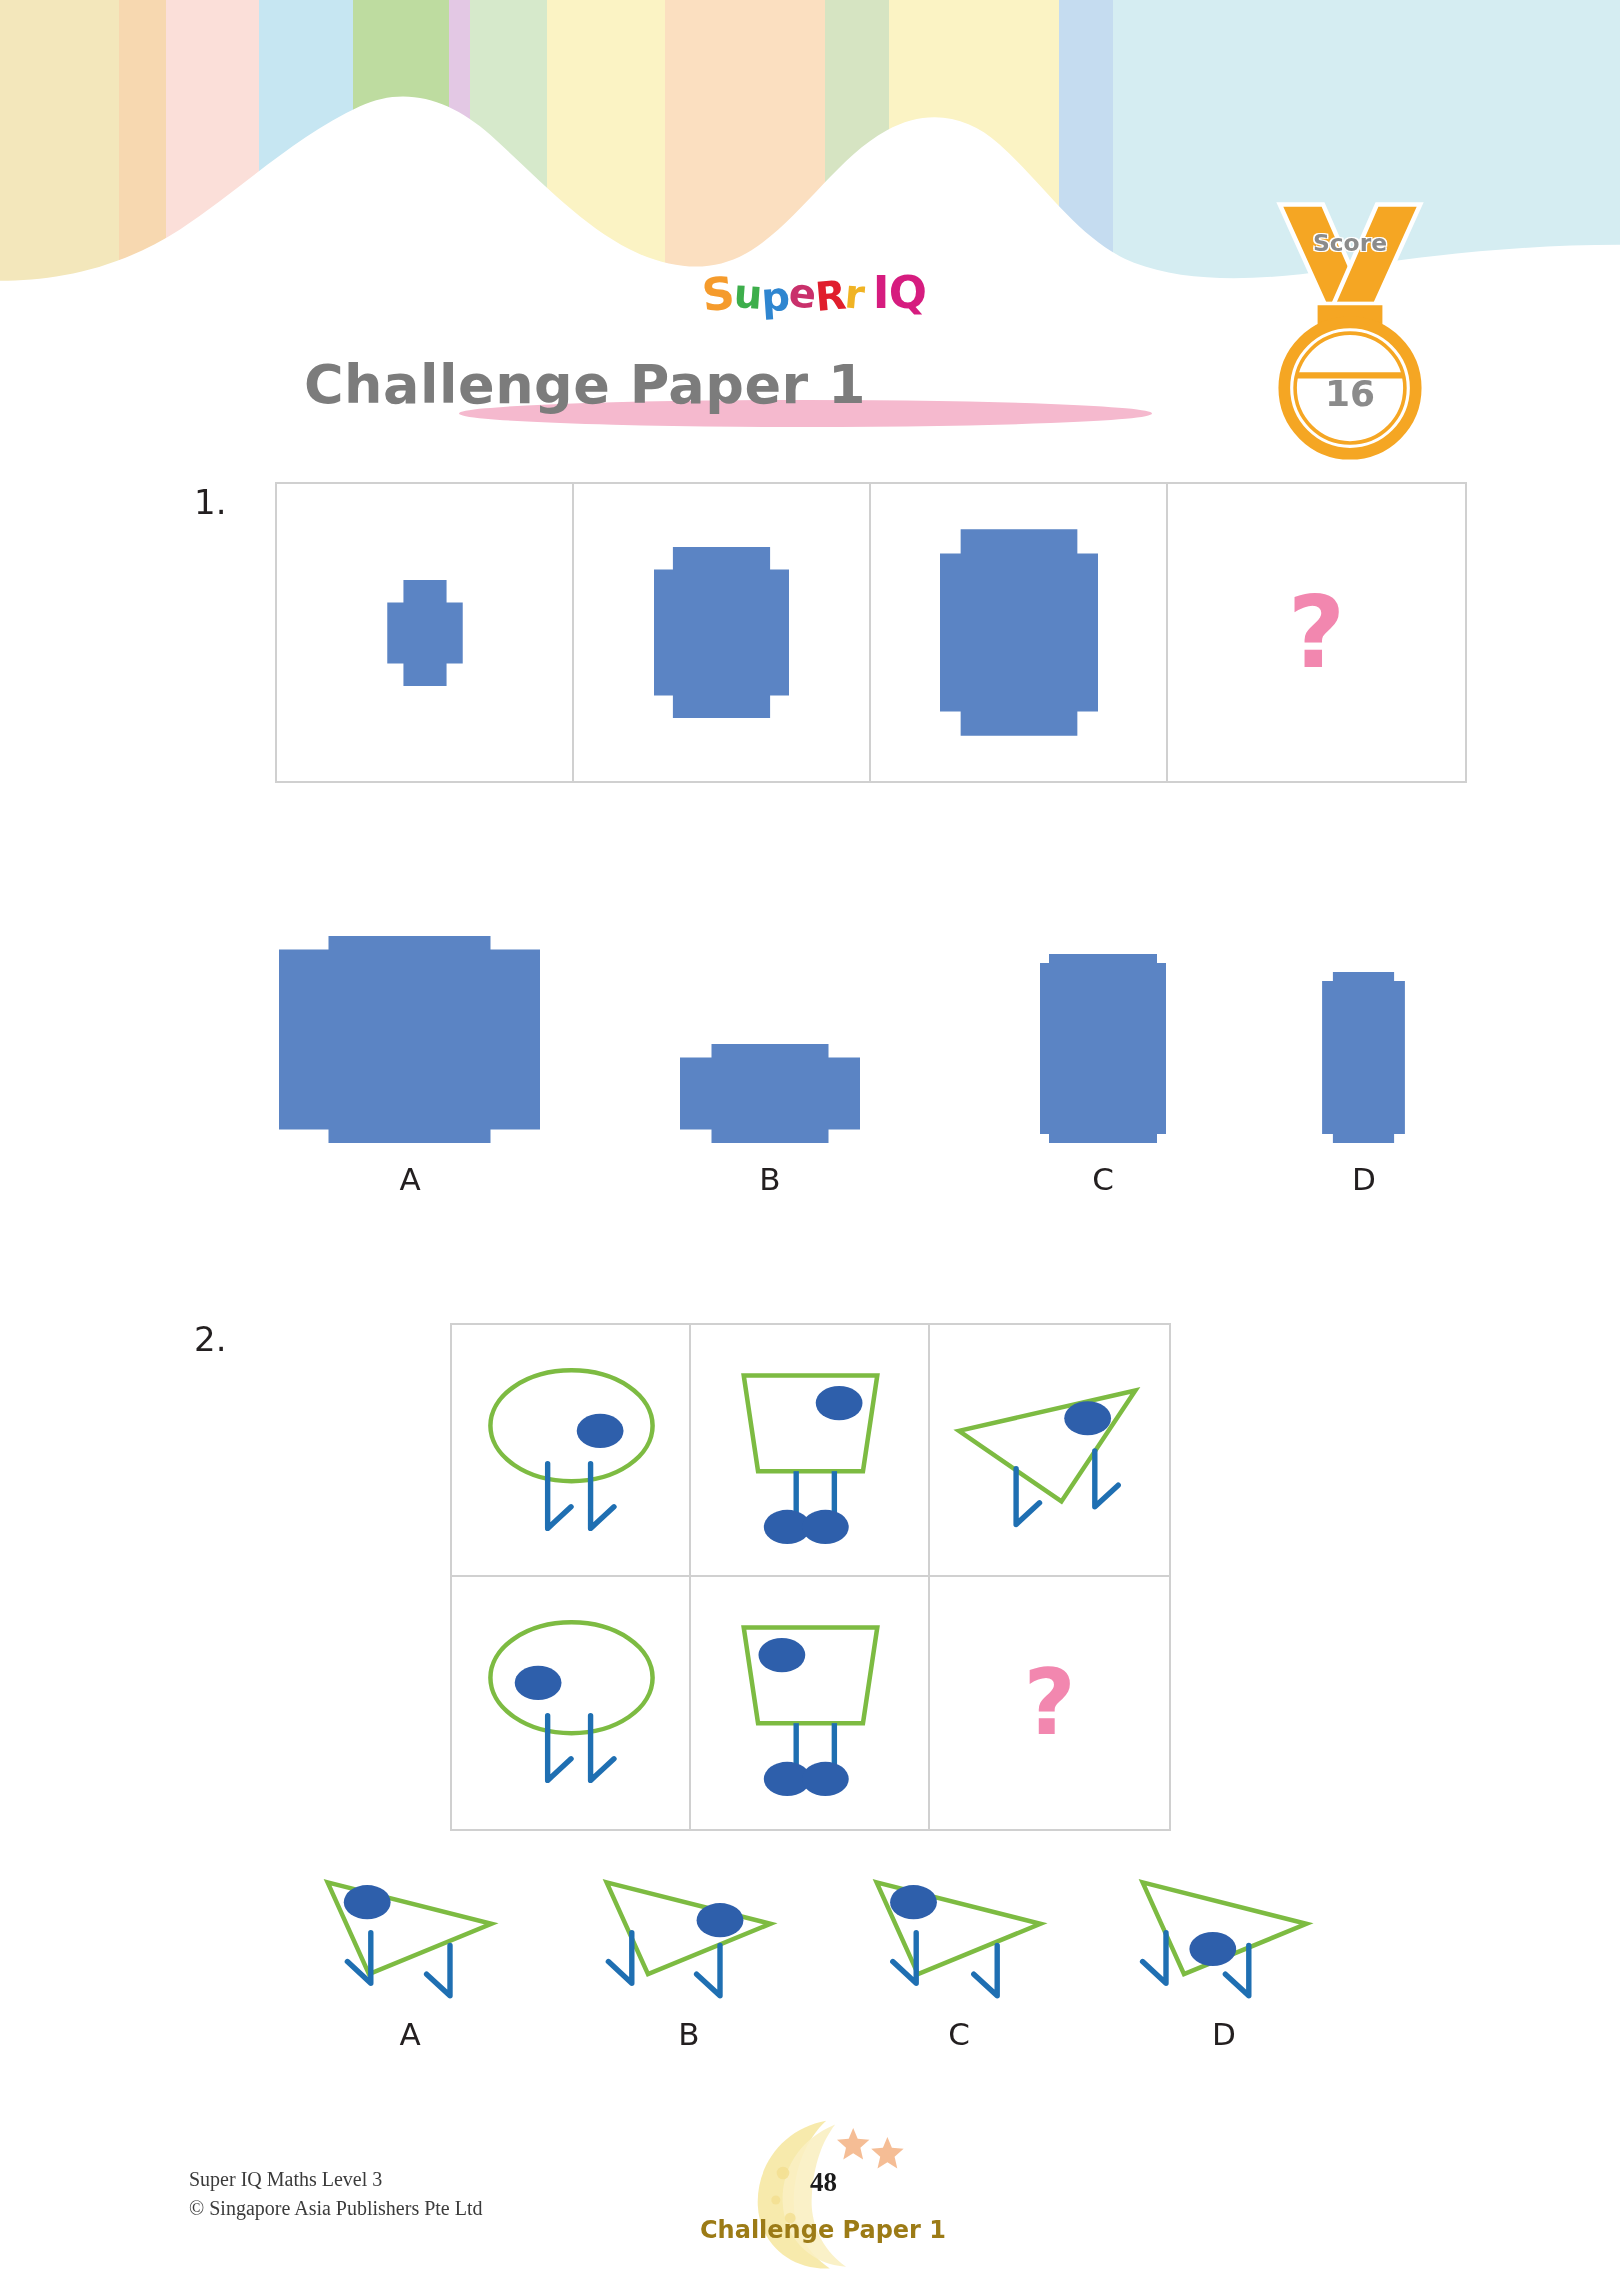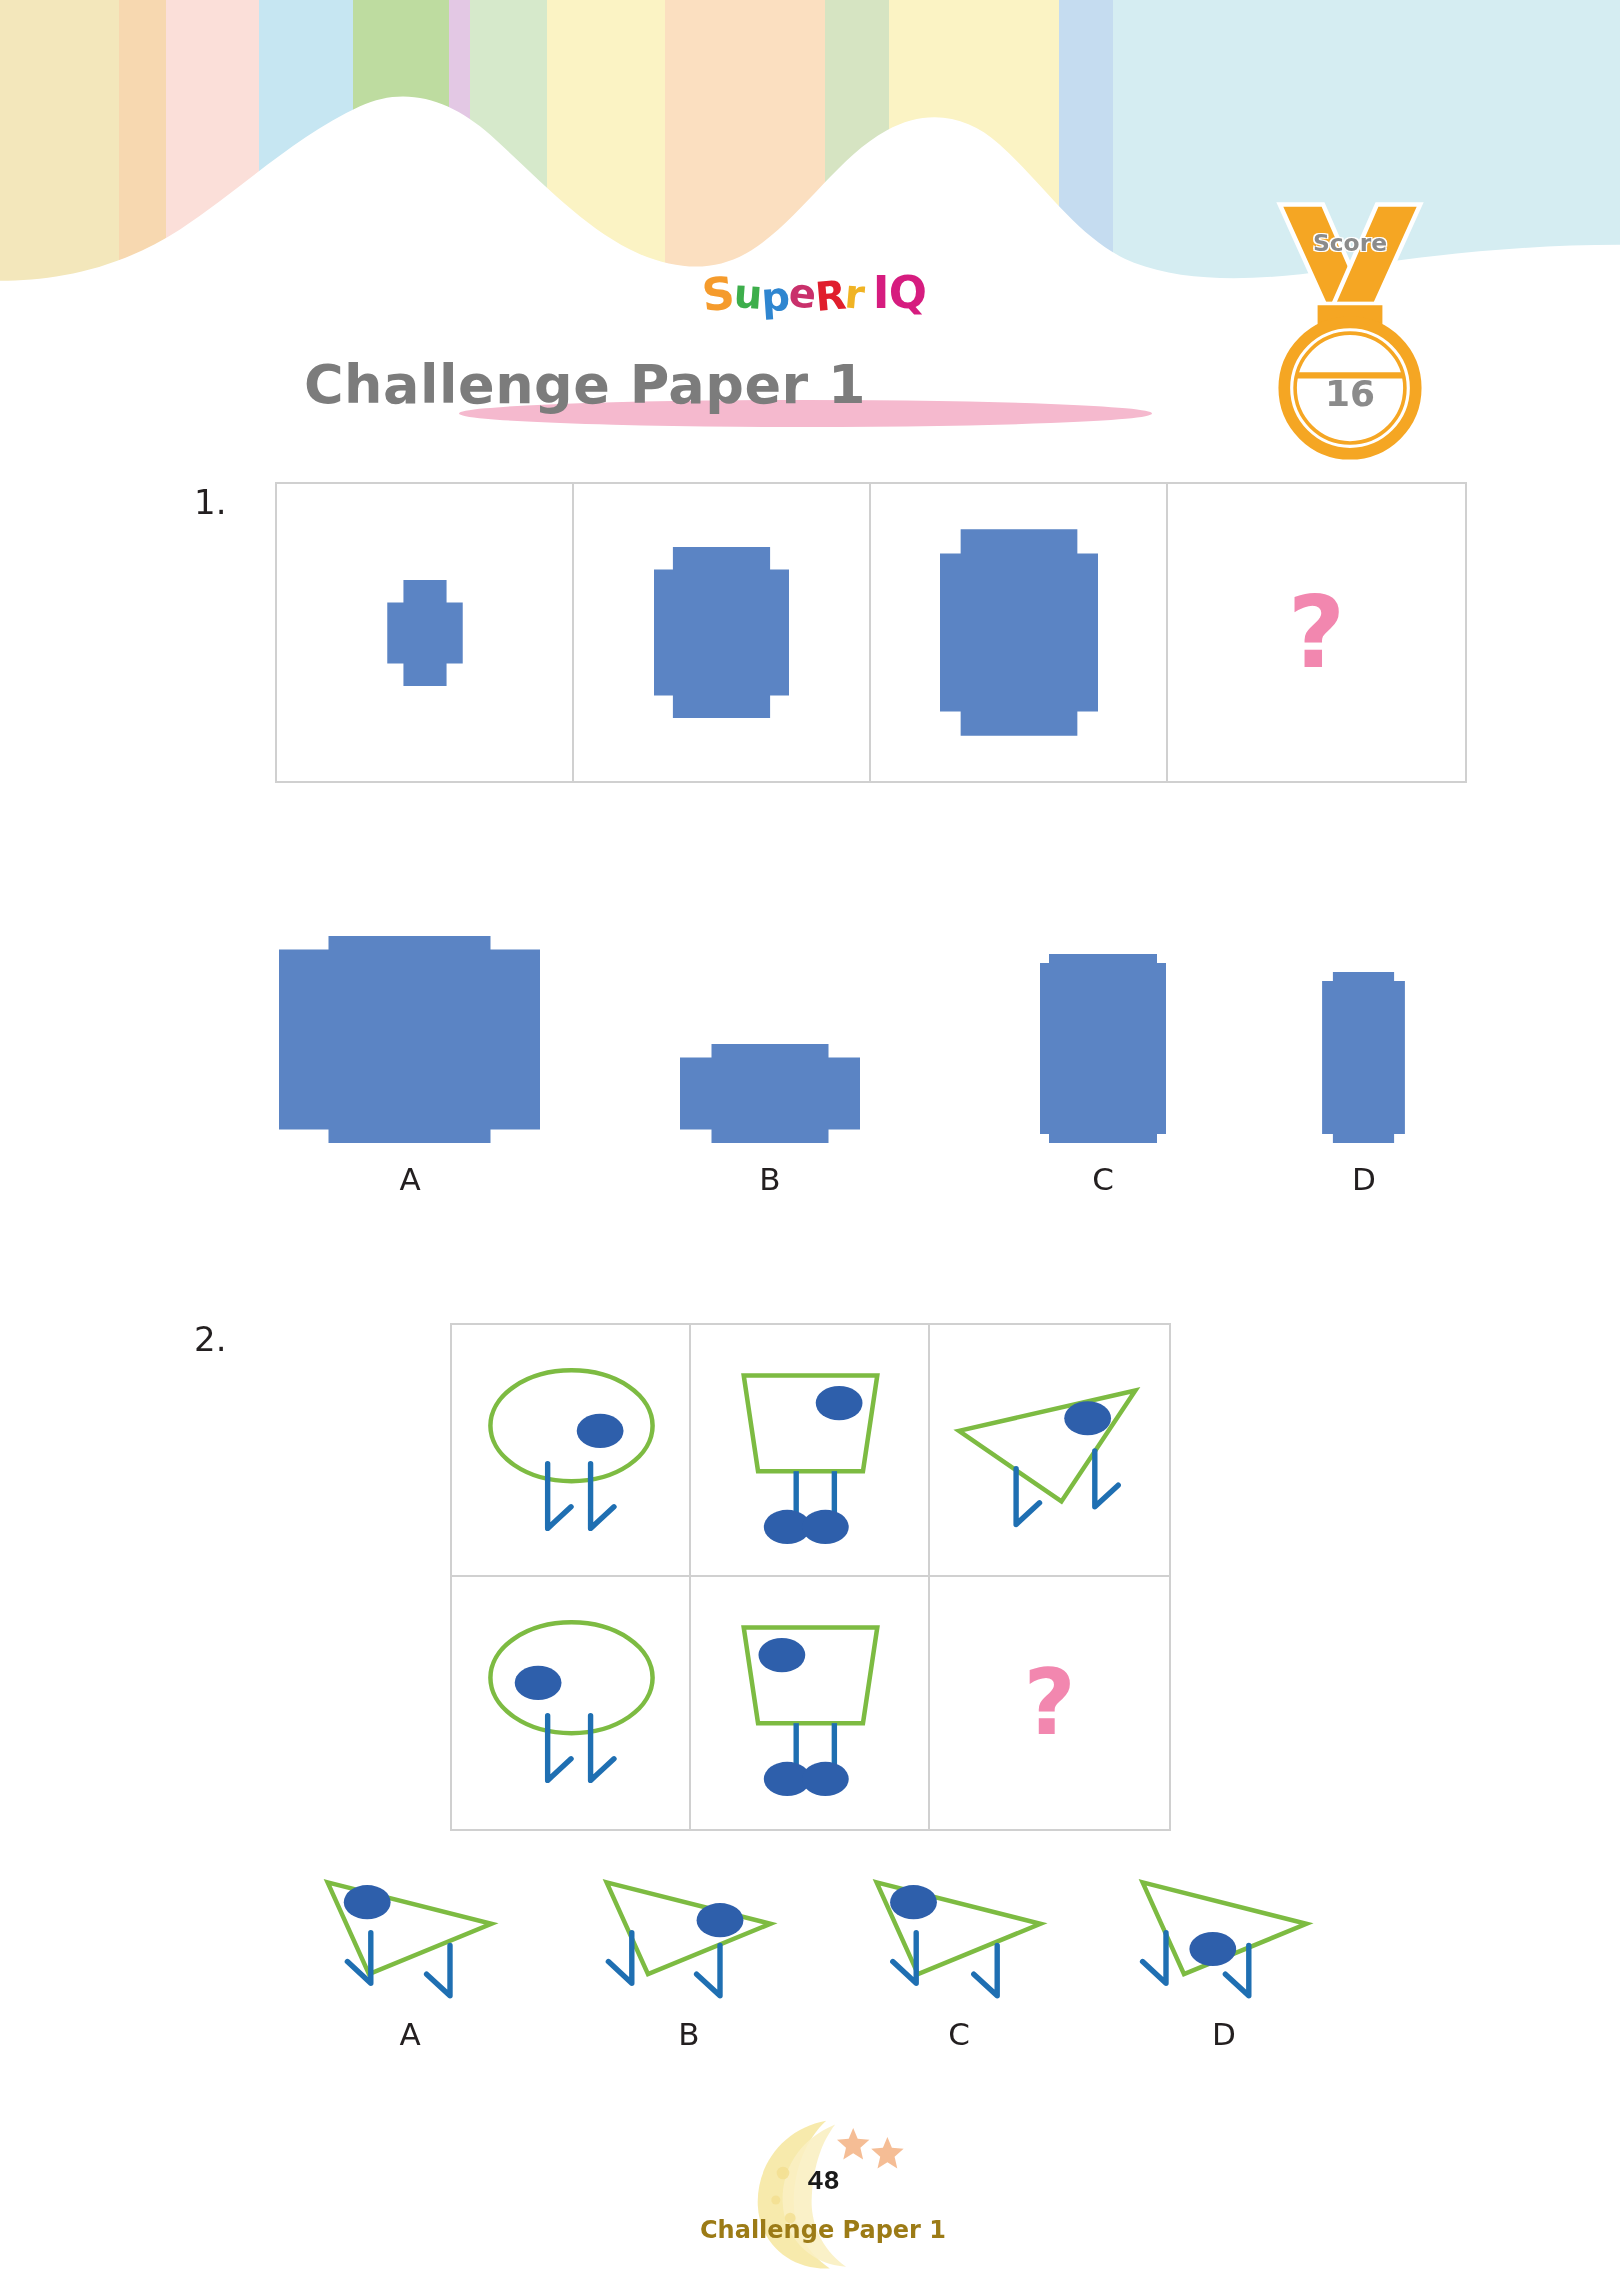--- a/index.html
+++ b/index.html
@@ -119,21 +119,21 @@
 
   
   .footer-left {
     position: absolute; left: 189px; top: 2165px;
     font-family: "Liberation Serif", serif;
     font-size: 20px; color: #3b3b3b; line-height: 1.45;
   }
   .moon-wrap { position:absolute; left: 720px; top: 2117px; width: 207px; height: 158px; }
   .page-no {
     position:absolute; left: 0; top: 50px; width: 207px; text-align:center;
-    font-family:Liberation Mono, monospace; font-weight: bold; font-size: 27px; color:#1a1a1a;
+    font-family:Liberation Serif, serif; font-weight: bold; font-size: 27px; color:#1a1a1a;
     z-index: 4;
   }
   .footer-paper {
     position:absolute; left: -50px; top: 99px; width: 306px; text-align:center;
     font-family:"DejaVu Sans", sans-serif; font-weight: bold; font-size: 24px;
     color:#9C7B16; z-index: 4; white-space: nowrap;
   }
 </style>
 </head>
 <body>
@@ -313,20 +313,24 @@
       <div class="opt-label" style="left: 923px; top: 2016px; width: 72px;">C</div>
       <div style="position: absolute; left: 1130px; top: 1868px; width: 189px; height: 135px;"><svg viewBox="0 0 210 150" width="189" height="135">
           <polygon points="14,16 196,62 60,118" fill="none" stroke="#7DBB42" stroke-width="5"></polygon>
           <ellipse cx="92" cy="90" rx="26" ry="19" fill="#2E5FAB"></ellipse>
           <path d="M40,72 L40,128 L14,104" fill="none" stroke="#1F6FB2" stroke-width="6" stroke-linecap="round" stroke-linejoin="round"></path>
           <path d="M132,86 L132,142 L106,118" fill="none" stroke="#1F6FB2" stroke-width="6" stroke-linecap="round" stroke-linejoin="round"></path>
         </svg></div>
       <div class="opt-label" style="left: 1188px; top: 2016px; width: 72px;">D</div>
     </div>
 
+  <div class="footer-left">
+    <div>Super IQ Maths Level 3</div>
+    <div>© Singapore Asia Publishers Pte Ltd</div>
+  </div>
 
   <div class="moon-wrap">
     <svg viewBox="0 0 230 175" width="207" height="158">
       <path d="M118,4 C72,12 40,52 42,98 C44,142 80,170 122,168
                C96,150 82,124 82,94 C82,58 96,24 118,4 Z" fill="#F7E9A8" opacity="0.95"></path>
       <path d="M128,8 C88,24 66,60 70,100 C74,138 104,164 140,166
                C112,146 100,116 102,88 C104,52 114,26 128,8 Z" fill="#FAF0C2" opacity="0.9"></path>
       <circle cx="70" cy="62" r="7" fill="#F2DE90" opacity="0.8"></circle>
       <circle cx="62" cy="92" r="5" fill="#F2DE90" opacity="0.8"></circle>
       <circle cx="78" cy="112" r="6" fill="#F2DE90" opacity="0.8"></circle>

